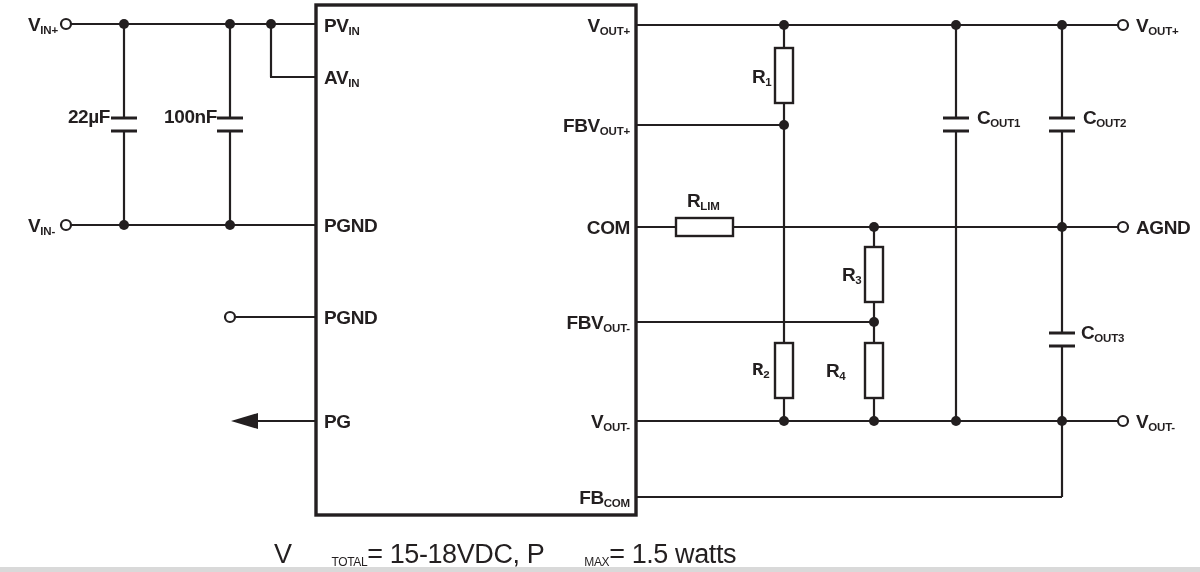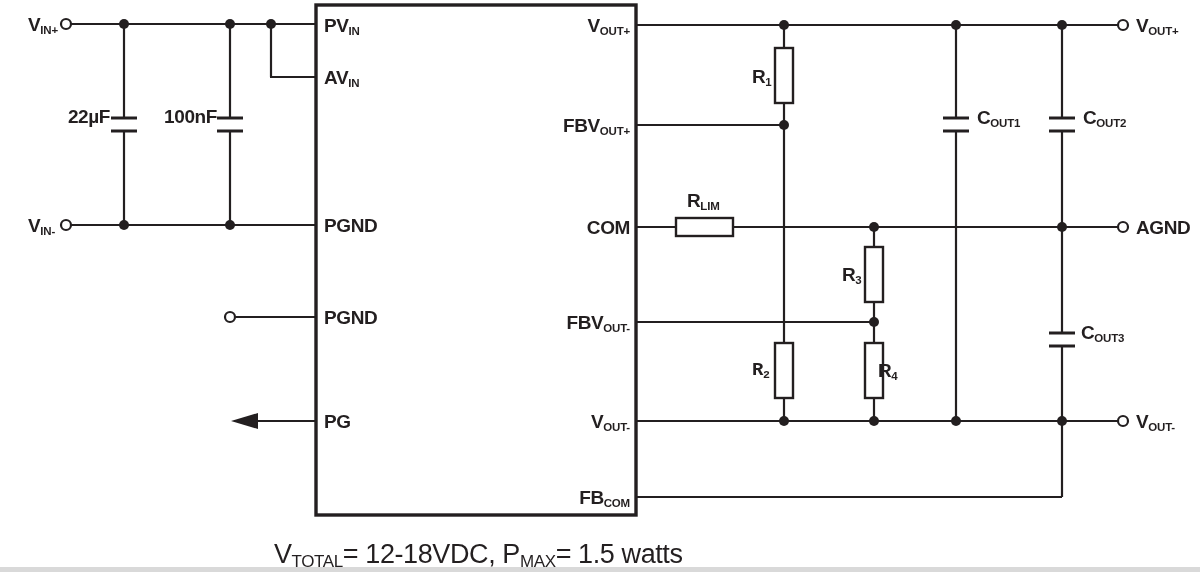--- a/index.html
+++ b/index.html
@@ -38,23 +38,24 @@
   }
   .caption{
     position:absolute;
     left:274px;top:539px;
     font-size:27px;
     font-weight:normal;
     letter-spacing:-0.4px;
     white-space:nowrap;
   }
   .caption .sub{
-    font-size:17px;
+    font-size:12px;
     position:relative;
     top:0.25em;
+    margin-left:40px;
   }
   .bottom-strip{
     position:absolute;
     left:0;top:567px;width:1200px;height:5px;
     background:#d9d9d9;
   }
   svg line, svg rect, svg circle, svg polygon { shape-rendering:geometricPrecision; }
 </style>
 </head>
 <body>
@@ -224,32 +225,32 @@
   </div>
   <div class="lbl" style="left:687px;top:191px;">
     <span>R</span><span class="sub">LIM</span>
   </div>
   <div class="lbl" style="left:842px;top:265px;">
     <span>R</span><span class="sub">3</span>
   </div>
   <div class="lbl" style="left:752px;top:361px;font-family:Liberation Mono, monospace;">
     <span>R</span><span class="sub">2</span>
   </div>
-  <div class="lbl" style="left:878px;top:361px;">
+  <div class="lbl" style="left:826px;top:361px;">
     <span>R</span><span class="sub">4</span>
   </div>
   <div class="lbl" style="left:977px;top:108px;">
     <span>C</span><span class="sub">OUT1</span>
   </div>
   <div class="lbl" style="left:1083px;top:108px;">
     <span>C</span><span class="sub">OUT2</span>
   </div>
   <div class="lbl" style="left:1081px;top:323px;">
     <span>C</span><span class="sub">OUT3</span>
   </div>
 
   <div class="caption">
-    <span>V</span><span class="sub">TOTAL</span><span>= 12-18VDC, P</span><span class="sub">MAX</span><span>= 1.5 watts</span>
+    <span>V</span><span class="sub">TOTAL</span><span>= 15-18VDC, P</span><span class="sub">MAX</span><span>= 1.5 watts</span>
   </div>
 
   <div class="bottom-strip"></div>
 
 </div>
 
 </body></html>

